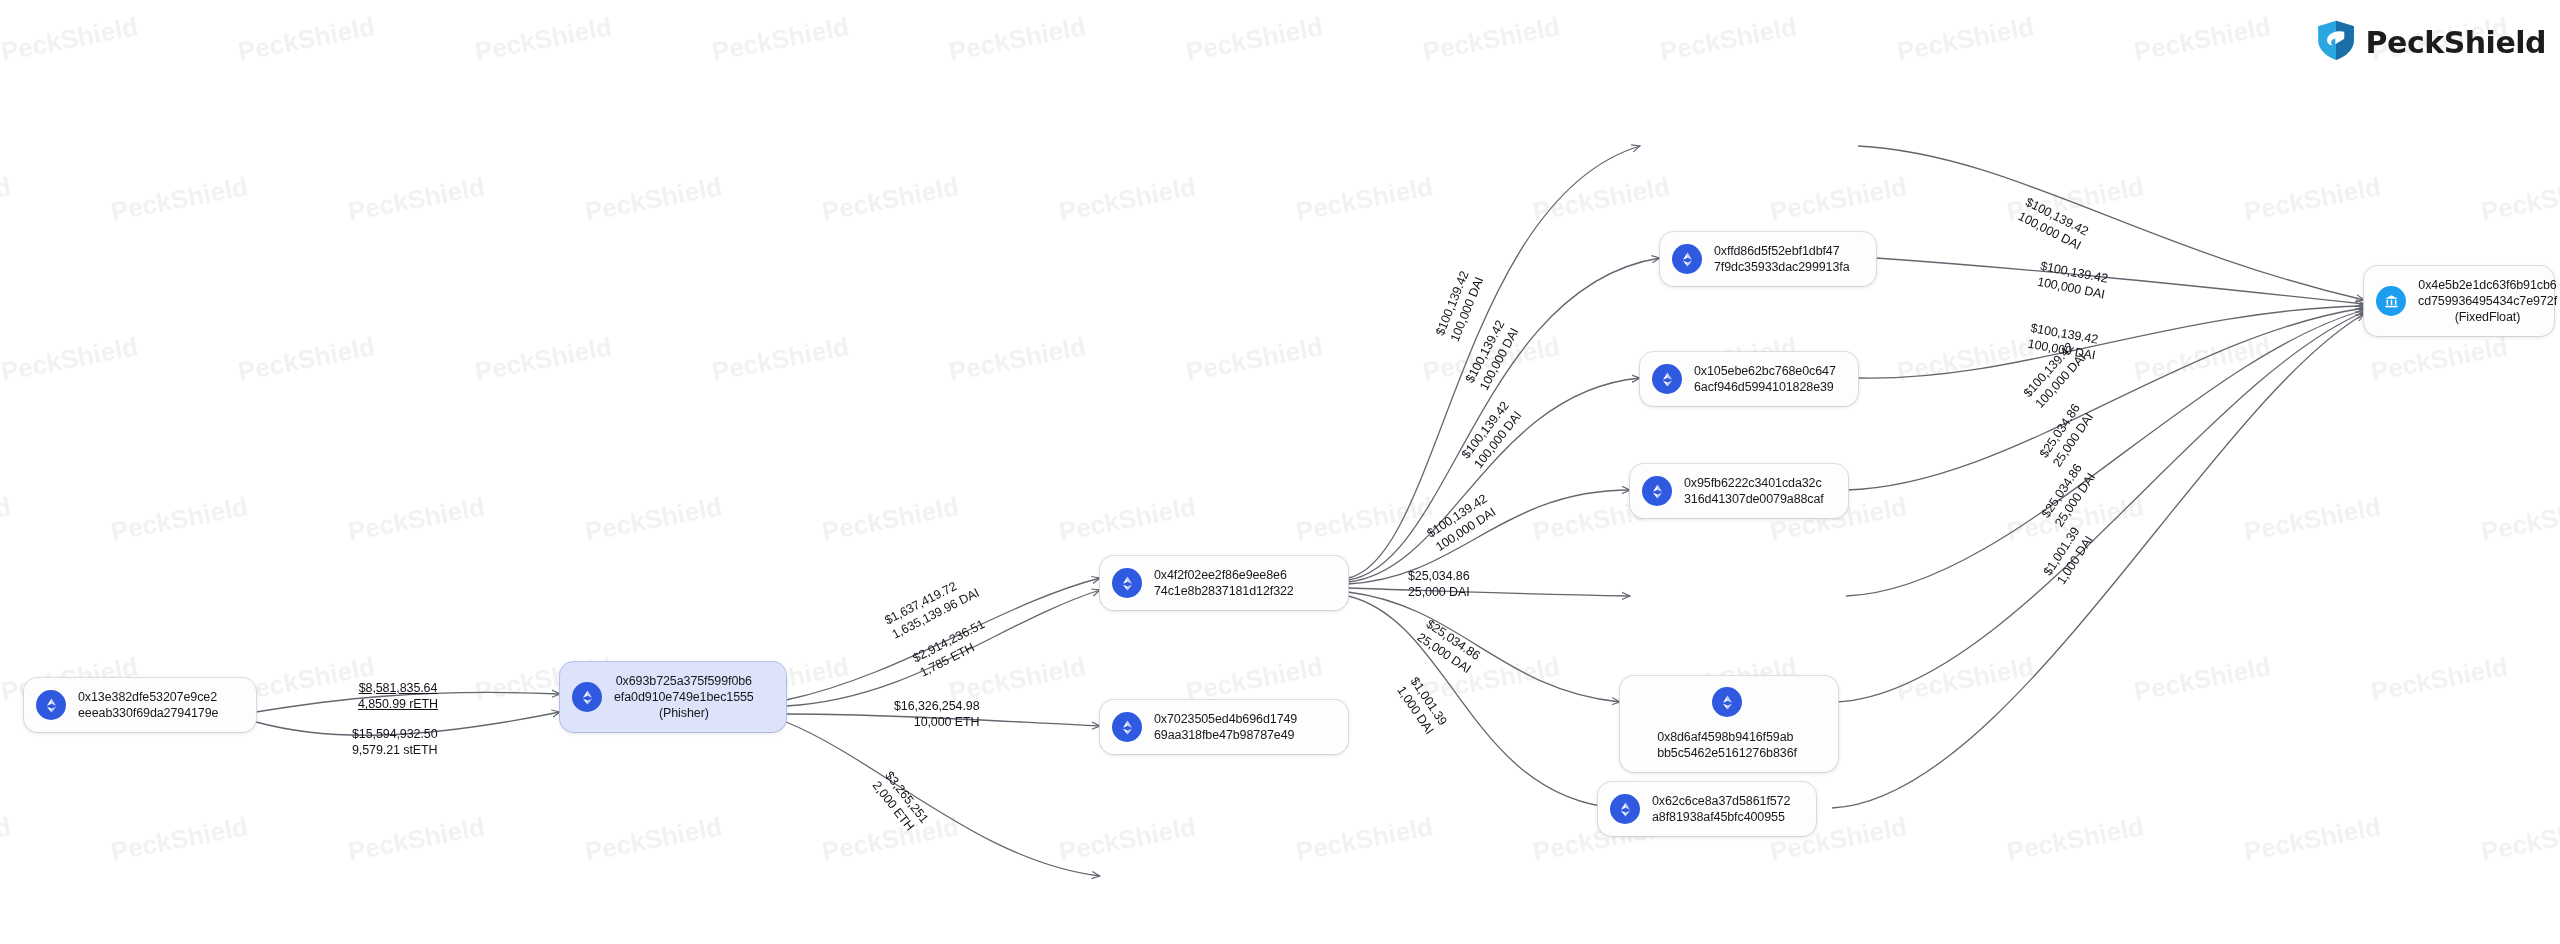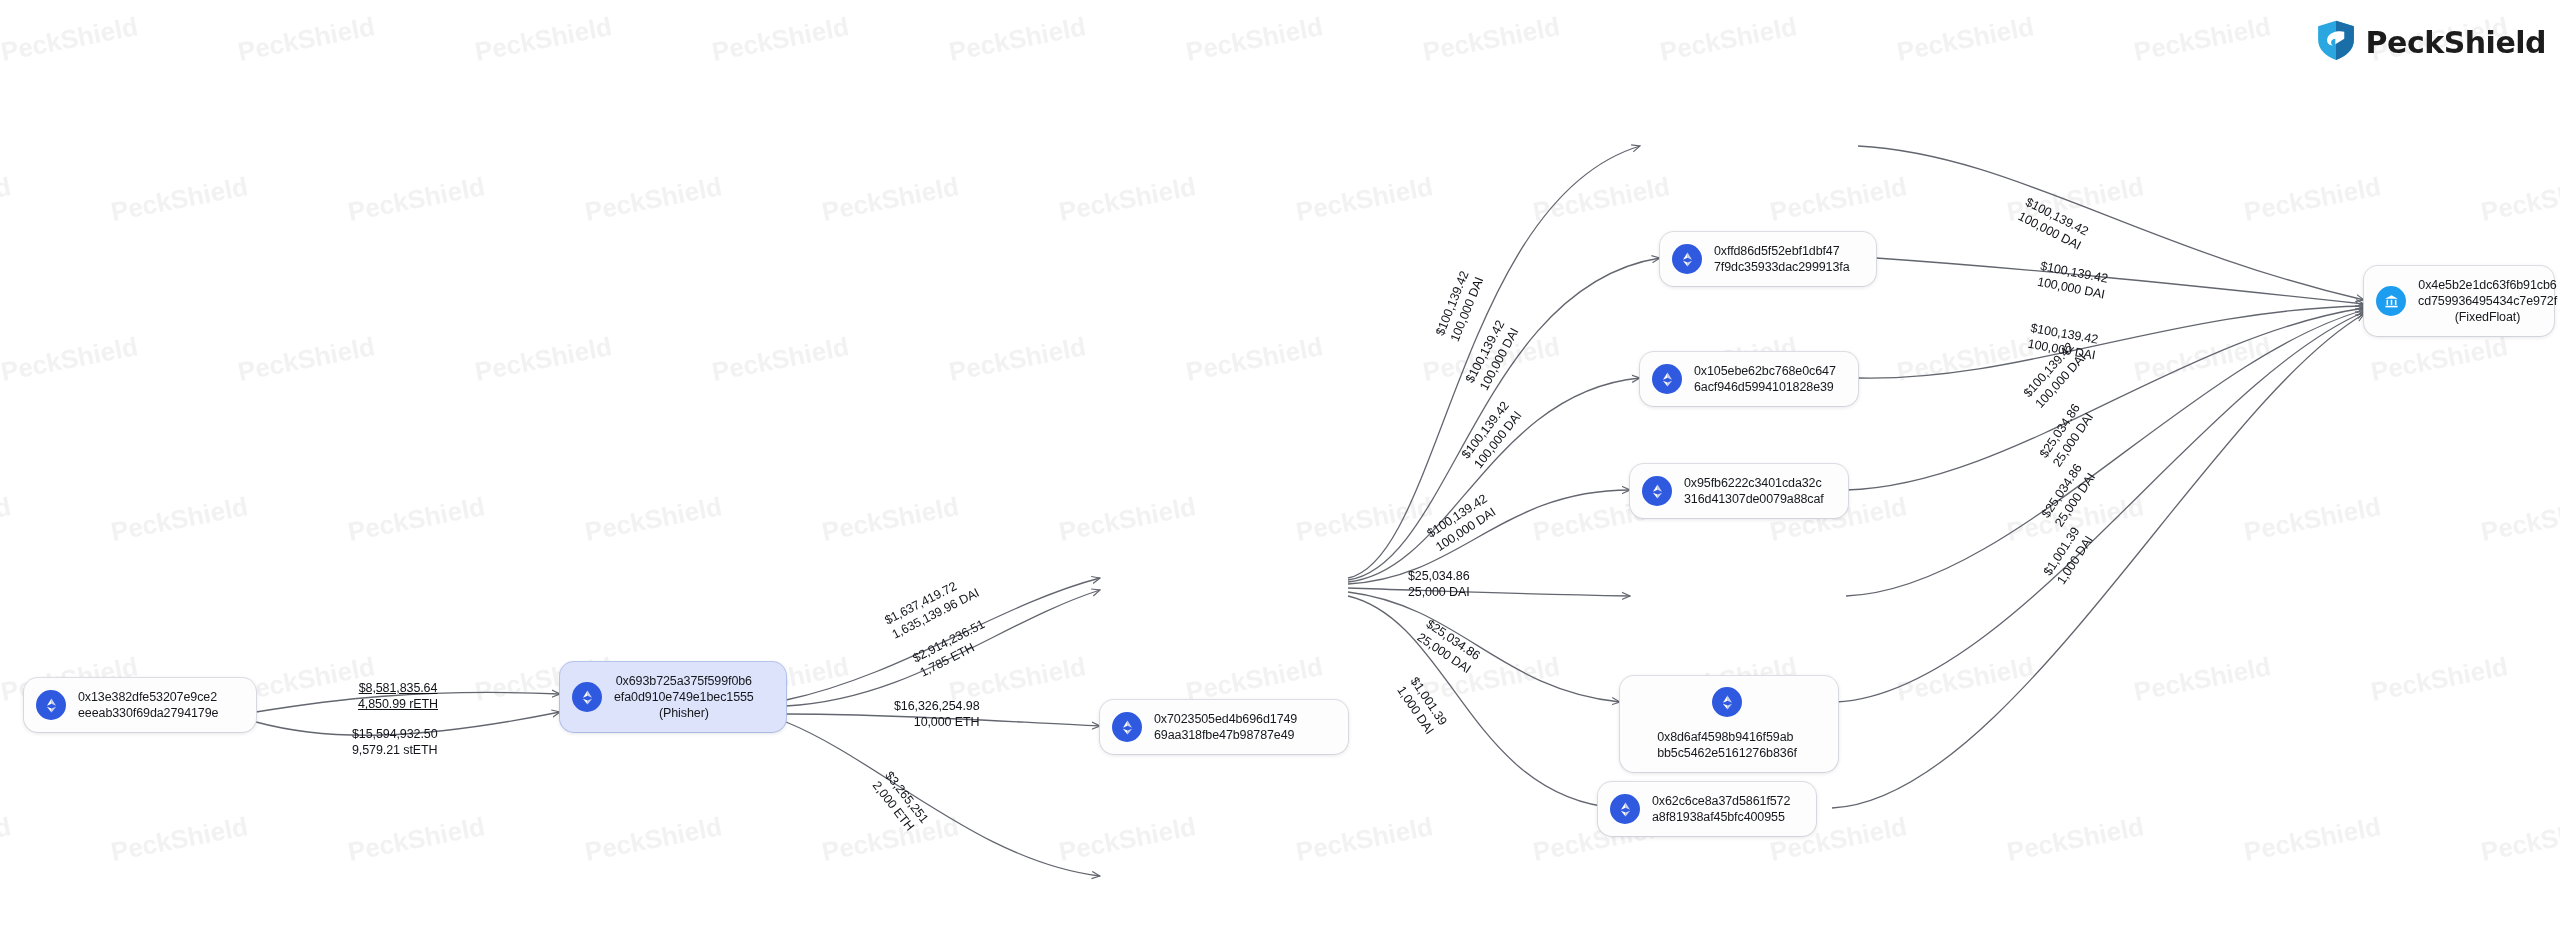--- a/index.html
+++ b/index.html
@@ -297,20 +297,32 @@
           <path d="M12 2 L5.6 12.5 L12 9.6 Z" fill="#ffffff"></path>
           <path d="M12 16.1 L12 22 L18.5 13.8 Z" fill="#ffffff" opacity="0.72"></path>
           <path d="M12 22 L12 16.1 L5.5 13.8 Z" fill="#ffffff"></path>
         </svg>
       </span>
       <span class="node-label">0x693b725a375f599f0b6
 efa0d910e749e1bec1555
 (Phisher)</span>
     </div>
 
+    <div class="node" style="left:1100px; top:556px; width:248px;">
+      <span class="node-icon">
+        <svg width="17" height="17" viewBox="0 0 24 24" aria-hidden="true">
+          <path d="M12 2 L12 9.6 L18.4 12.5 Z" fill="#ffffff" opacity="0.72"></path>
+          <path d="M12 2 L5.6 12.5 L12 9.6 Z" fill="#ffffff"></path>
+          <path d="M12 16.1 L12 22 L18.5 13.8 Z" fill="#ffffff" opacity="0.72"></path>
+          <path d="M12 22 L12 16.1 L5.5 13.8 Z" fill="#ffffff"></path>
+        </svg>
+      </span>
+      <span class="node-label">0x4f2f02ee2f86e9ee8e6
+74c1e8b2837181d12f322</span>
+    </div>
 
     <div class="node" style="left:1100px; top:700px; width:248px;">
       <span class="node-icon">
         <svg width="17" height="17" viewBox="0 0 24 24" aria-hidden="true">
           <path d="M12 2 L12 9.6 L18.4 12.5 Z" fill="#ffffff" opacity="0.72"></path>
           <path d="M12 2 L5.6 12.5 L12 9.6 Z" fill="#ffffff"></path>
           <path d="M12 16.1 L12 22 L18.5 13.8 Z" fill="#ffffff" opacity="0.72"></path>
           <path d="M12 22 L12 16.1 L5.5 13.8 Z" fill="#ffffff"></path>
         </svg>
       </span>

